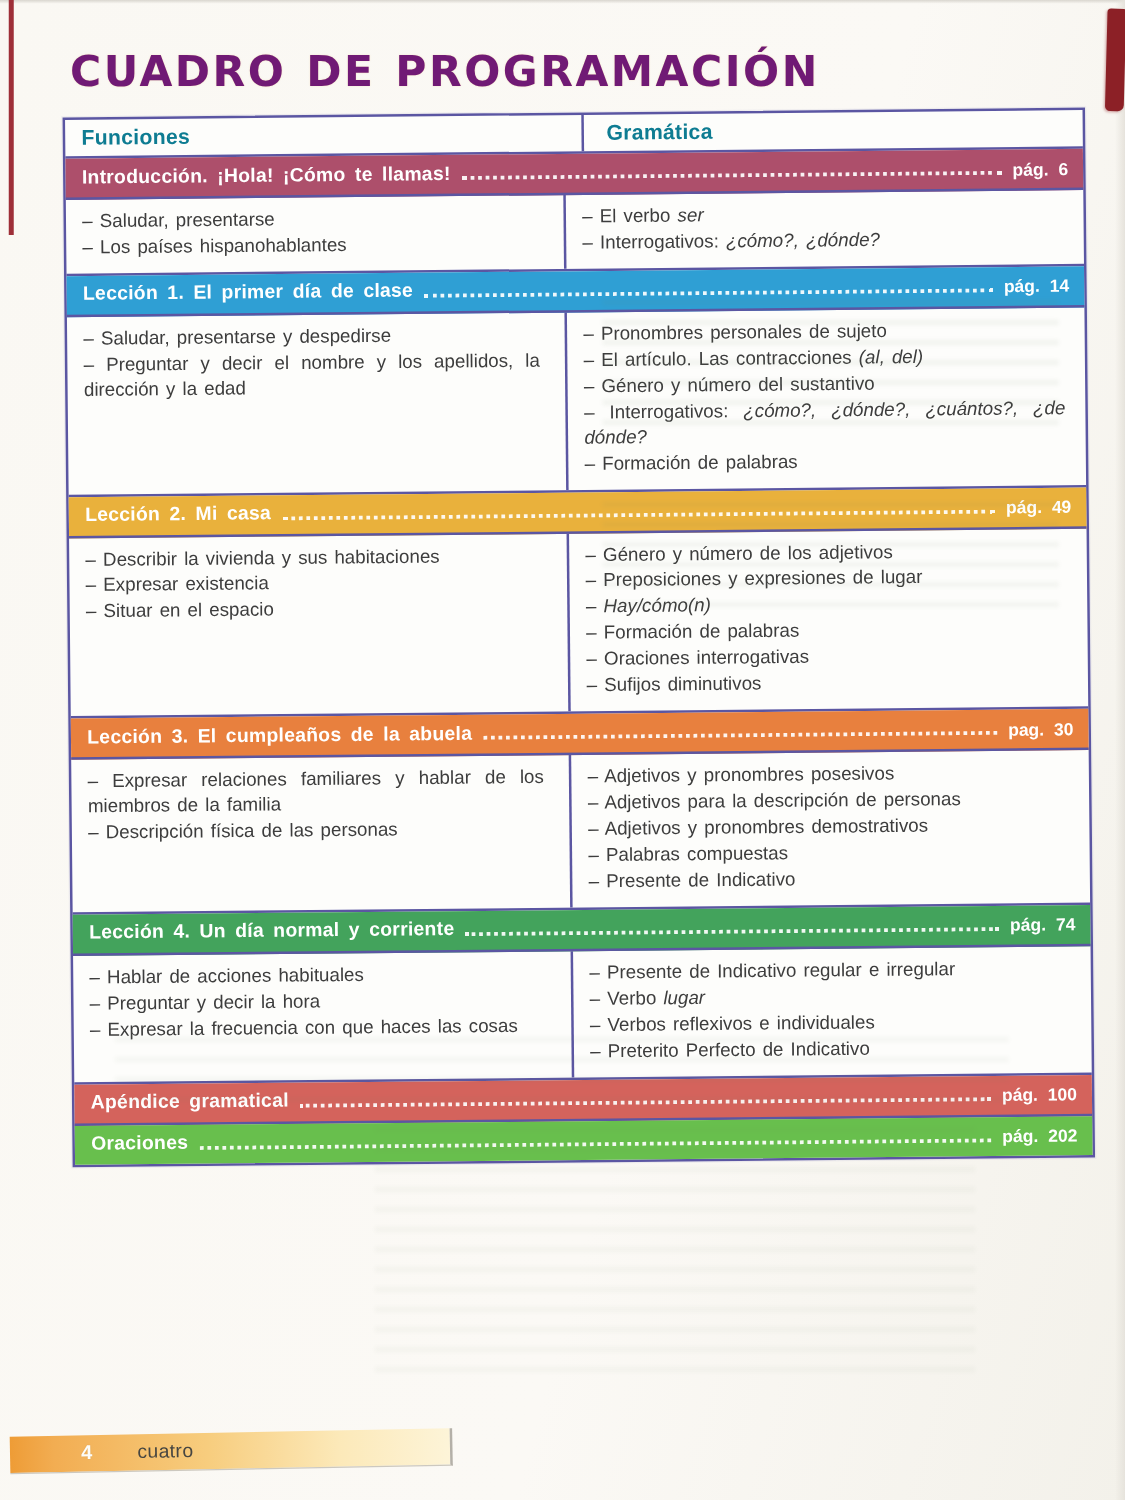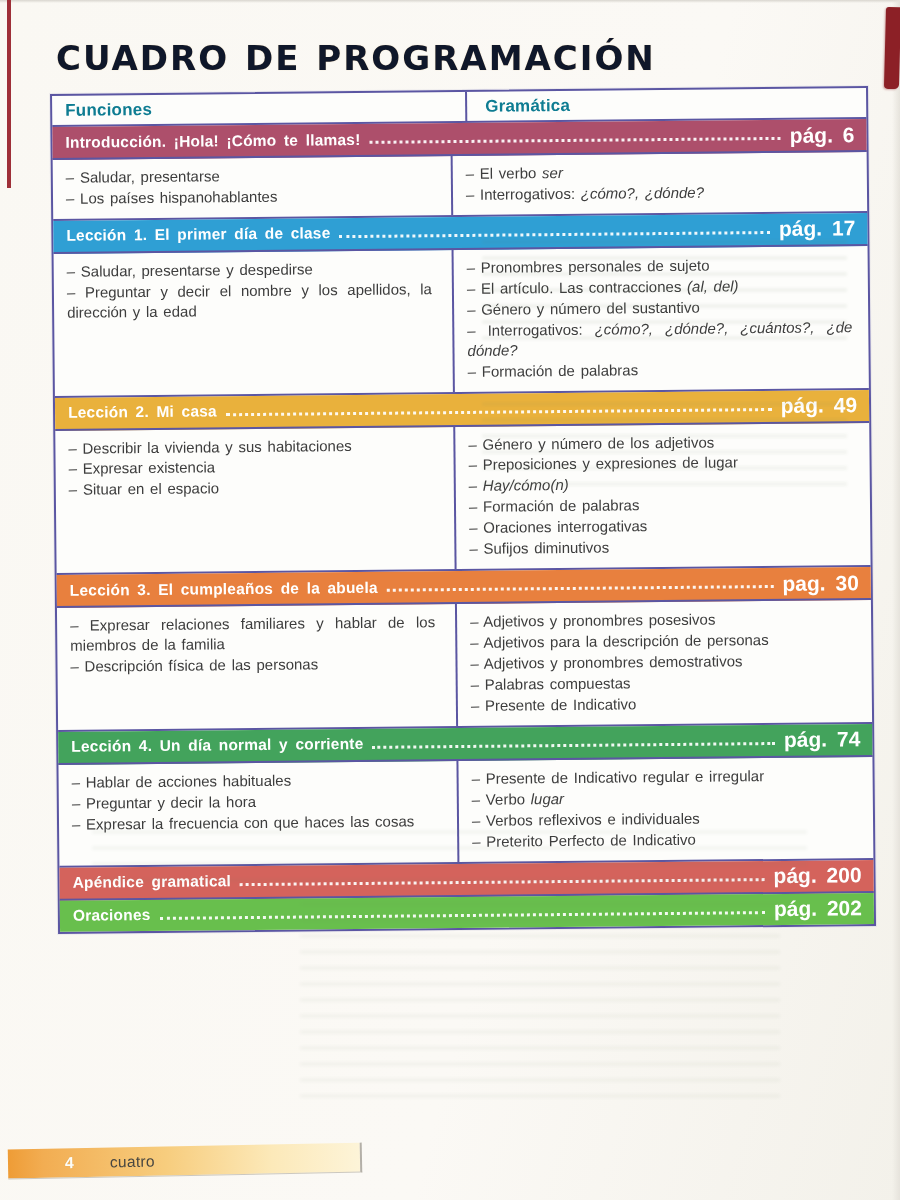--- a/index.html
+++ b/index.html
@@ -15,42 +15,42 @@
     background:linear-gradient(105deg,#faf8f3 0%,#fbf9f5 60%,#f3f1ea 100%);
   }
   .edge-top{position:absolute;left:0;top:0;width:100%;height:3px;background:linear-gradient(180deg,#d9d6cf,transparent);}
   .edge-right{position:absolute;right:0;top:0;width:8px;height:100%;background:linear-gradient(90deg,transparent,#e6e3dc);}
   .red-edge-left{position:absolute;left:7px;top:0;width:4px;height:188px;background:#9e2f38;}
   .red-mark-topright{position:absolute;right:0px;top:7px;width:15px;height:82px;background:#8c2026;border-radius:3px 2px 5px 4px;transform:rotate(1.5deg);box-shadow:-1px 1px 2px rgba(140,32,38,.35);}
 
   .title{
     position:absolute;left:56px;top:38px;margin:0;
     font-size:34px;font-weight:bold;letter-spacing:2px;word-spacing:2px;
-    color:#0f172a;text-shadow:0 0 1px rgba(236,181,99,.5);
+    color:#701a75;text-shadow:0 0 1px rgba(236,181,99,.5);
     font-family:"DejaVu Sans",sans-serif;
   }
 
   .table{
     position:absolute;left:50px;top:90px;width:814px;
     background:#fdfdfb;border:2px solid var(--border);
     transform:rotate(-0.55deg);transform-origin:50% 0;
     box-shadow:0 0 0 1px rgba(91,86,162,.08);
   }
   .row{border-bottom:2px solid var(--border);}
   .row:last-child{border-bottom:none;}
 
   .col-head-row{display:flex;height:29px;align-items:stretch;}
   .col-head{display:flex;align-items:center;font-weight:bold;font-size:17px;color:var(--teal);letter-spacing:.2px;}
   .col-head.left{width:400px;border-right:2px solid var(--border);padding-left:13px;}
   .col-head.right{flex:1;padding-left:18px;}
 
   .bar{display:flex;align-items:center;height:31px;padding:0 12px 0 13px;color:#fff;}
   .bar-title{font-weight:bold;font-size:15.5px;letter-spacing:.2px;word-spacing:3px;white-space:nowrap;}
   .leader{flex:1;margin:0 9px;height:0;border-bottom:3px dotted rgba(255,255,255,.92);position:relative;top:3px;}
-  .bar-page{font-weight:bold;font-size:21px;white-space:nowrap;word-spacing:4px;}
+  .bar-page{font-weight:bold;font-size:14px;white-space:nowrap;word-spacing:4px;}
 
   .content-row{display:flex;align-items:stretch;}
   .cell{padding:7px 16px 9px 13px;}
   .cell.left{width:400px;border-right:2px solid var(--border);box-sizing:border-box;padding-right:20px;}
   .cell.right{flex:1;box-sizing:border-box;}
   .item{font-size:15px;line-height:1.33;color:var(--body);text-align:justify;margin:1px 0;word-spacing:1.5px;}
   .item i{font-style:italic;}
   .c0{min-height:40px;} .c1{min-height:124px;} .c2{min-height:114px;} .c3{min-height:95px;} .c4{min-height:80px;}
 
   .footer-bar{
@@ -99,21 +99,21 @@
         </div>
       <div class="cell right">
           <div class="item">– El verbo <i>ser</i></div>
           <div class="item">– Interrogativos: <i>¿cómo?, ¿dónde?</i></div>
         </div>
     </div>
 
     <div class="row bar" style="background: rgb(47, 159, 212);">
       <span class="bar-title">Lección 1. El primer día de clase</span>
       <span class="leader"></span>
-      <span class="bar-page">pág. 17</span>
+      <span class="bar-page">pág. 14</span>
     </div>
     <div class="row content-row c1">
       <div class="cell left">
           <div class="item">– Saludar, presentarse y despedirse</div>
           <div class="item">– Preguntar y decir el nombre y los apellidos, la dirección y la edad</div>
         </div>
       <div class="cell right">
           <div class="item">– Pronombres personales de sujeto</div>
           <div class="item">– El artículo. Las contracciones <i>(al, del)</i></div>
           <div class="item">– Género y número del sustantivo</div>
@@ -177,21 +177,21 @@
           <div class="item">– Presente de Indicativo regular e irregular</div>
           <div class="item">– Verbo <i>lugar</i></div>
           <div class="item">– Verbos reflexivos e individuales</div>
           <div class="item">– Preterito Perfecto de Indicativo</div>
         </div>
     </div>
 
     <div class="row bar" style="background: rgb(212, 99, 92);">
       <span class="bar-title">Apéndice gramatical</span>
       <span class="leader"></span>
-      <span class="bar-page">pág. 200</span>
+      <span class="bar-page">pág. 100</span>
     </div>
 
     <div class="row bar" style="background: rgb(104, 191, 77);">
       <span class="bar-title">Oraciones</span>
       <span class="leader"></span>
       <span class="bar-page">pág. 202</span>
     </div>
   </div>
 
   <div class="ghost g1"></div>

